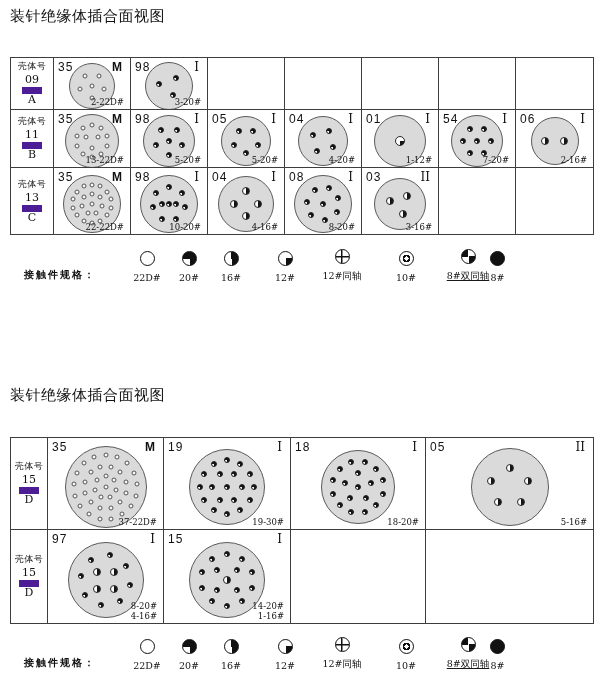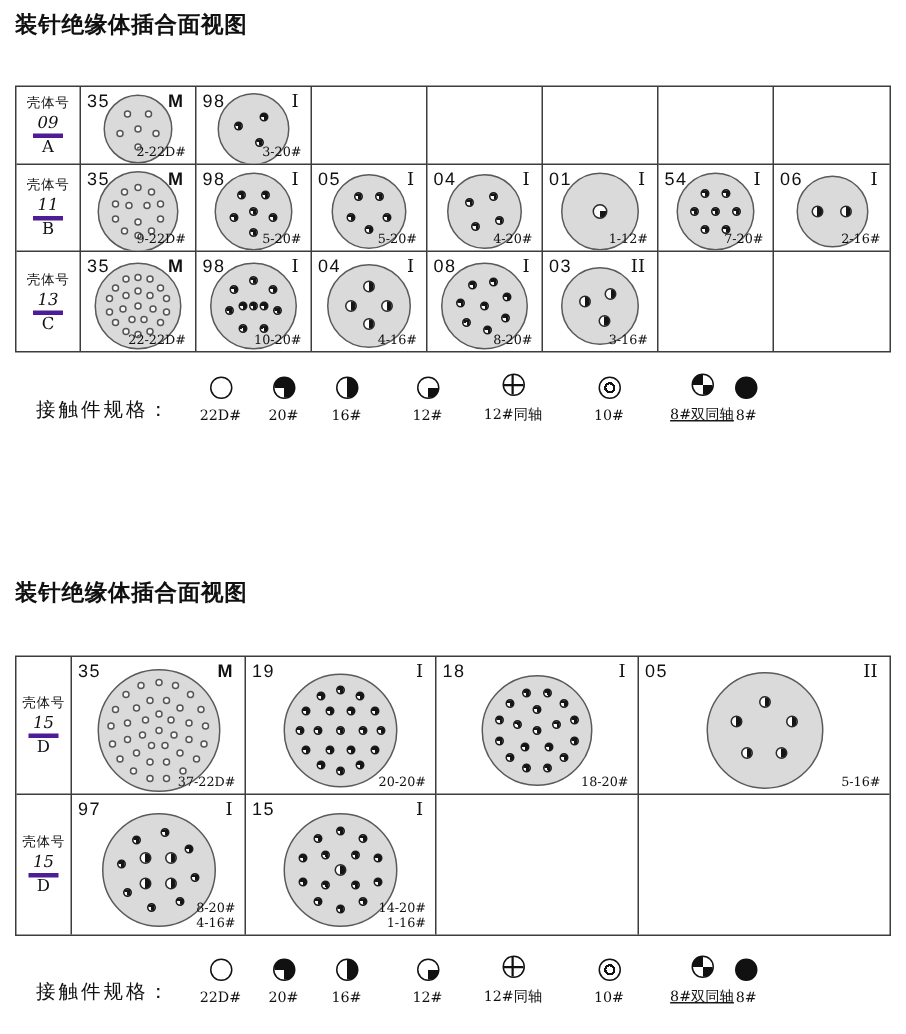--- a/index.html
+++ b/index.html
@@ -1,36 +1,36 @@
 <!DOCTYPE html>
 <html><head>
 <meta charset="utf-8">
 <style>
   html,body{margin:0;padding:0;background:#fff;}
   #page{position:relative;width:604px;height:689px;background:#fff;overflow:hidden;
         font-family:"Liberation Sans",sans-serif;color:#1a1a1a;}
-  .page-title{position:absolute;left:10px;font-size:15px;font-weight:bold;letter-spacing:0.5px;color:#111;}
+  .page-title{position:absolute;left:10px;font-size:15px;font-weight:normal;letter-spacing:0.5px;color:#111;}
   #title1{top:7px;}
   #title2{top:386px;}
 
   
   .grid-table{position:absolute;left:10px;display:grid;border:1px solid #3d3d3d;background:#fff;}
   #table1{top:57px;width:582px;grid-template-columns:43px repeat(7,1fr);grid-template-rows:52px 58px 66px;}
   #table2{top:437px;width:582px;grid-template-columns:37px 116px 127px 135px 1fr;grid-template-rows:92px 93px;}
   .cell{position:relative;border-right:1px solid #3d3d3d;border-bottom:1px solid #3d3d3d;overflow:hidden;}
   #table1 > .cell:nth-child(8n){border-right:none;}
   #table1 > .cell:nth-child(n+17){border-bottom:none;}
   #table2 > .cell:nth-child(5n){border-right:none;}
   #table2 > .cell:nth-child(n+6){border-bottom:none;}
 
   
   .shell{display:flex;flex-direction:column;align-items:center;justify-content:center;gap:1px;}
   .shell-label{font-size:9px;letter-spacing:0.5px;color:#111;}
   .frac{display:flex;flex-direction:column;align-items:center;font-family:"DejaVu Serif",serif;font-size:11px;line-height:1.15;color:#111;}
-  .frac-num{border-bottom:3px solid #4c1d95;padding:0 3px;font-style:italic;}
+  .frac-num{border-bottom:7px solid #4c1d95;padding:0 3px;}
 
   
   .cell-code{position:absolute;left:4px;top:2px;font-size:12px;letter-spacing:1px;color:#111;}
   .cell-variant{position:absolute;right:8px;top:2px;font-size:12px;color:#111;}
   .cell-variant.m{font-weight:bold;}
   .cell-variant.roman{font-family:"DejaVu Serif",serif;}
   .connector{position:absolute;left:50%;top:54%;transform:translate(-50%,-50%);
              border-radius:50%;background:#dadada;border:1px solid #5a5a5a;box-sizing:border-box;}
   .cell-label{position:absolute;right:6px;bottom:1px;font-size:8.5px;line-height:1.15;
               font-family:"DejaVu Serif",serif;color:#111;text-align:right;white-space:pre-line;}
@@ -42,21 +42,21 @@
           background:conic-gradient(#151515 0 180deg,#fdfdfd 180deg 270deg,#151515 270deg);}
   .pin-16{width:8px;height:8px;border:0.6px solid #2a2a2a;
           background:conic-gradient(#151515 0 180deg,#fdfdfd 180deg);}
   .pin-12{width:10px;height:10px;border:0.6px solid #2a2a2a;
           background:conic-gradient(#fdfdfd 0 90deg,#151515 90deg 180deg,#fdfdfd 180deg);}
 
   
   .legend{position:absolute;left:10px;width:584px;display:flex;align-items:flex-end;}
   #legend1{top:249px;}
   #legend2{top:637px;}
-  .legend-label{width:102px;padding-left:14px;font-size:13px;letter-spacing:2px;color:#111;margin-bottom:1px;white-space:nowrap;}
+  .legend-label{width:102px;padding-left:14px;font-size:10px;letter-spacing:2px;color:#111;margin-bottom:1px;white-space:nowrap;font-weight:bold;}
   .leg-item{display:flex;flex-direction:column;align-items:center;gap:6px;}
   .leg-item:nth-of-type(1){width:48px;}
   .leg-item:nth-of-type(2){width:42px;}
   .leg-item:nth-of-type(3){width:42px;}
   .leg-item:nth-of-type(4){width:42px;}
   .leg-item:nth-of-type(5){width:66px;}
   .leg-item:nth-of-type(6){width:48px;align-items:center;}
   .leg-item:nth-of-type(7){width:80px;}
   .leg-item:nth-of-type(8){width:44px;text-decoration:underline;}
   .leg-text{font-size:9.5px;font-family:"DejaVu Serif",serif;color:#111;white-space:nowrap;}
@@ -131,21 +131,21 @@
           <span class="pin pin-22D" style="left: 68.2213%; top: 75.0795%;"></span>
           <span class="pin pin-22D" style="left: 50%; top: 81%;"></span>
           <span class="pin pin-22D" style="left: 31.7787%; top: 75.0795%;"></span>
           <span class="pin pin-22D" style="left: 20.5172%; top: 59.5795%;"></span>
           <span class="pin pin-22D" style="left: 20.5172%; top: 40.4205%;"></span>
           <span class="pin pin-22D" style="left: 31.7787%; top: 24.9205%;"></span>
           <span class="pin pin-22D" style="left: 61.2583%; top: 43.5%;"></span>
           <span class="pin pin-22D" style="left: 50%; top: 63%;"></span>
           <span class="pin pin-22D" style="left: 38.7417%; top: 43.5%;"></span>
         </div>
-        <div class="cell-label">9-22D#</div>
+        <div class="cell-label">13-22D#</div>
       </div>
       <div class="cell">
         <span class="cell-code">98</span>
         <span class="cell-variant roman">I</span>
         <div class="connector" style="width: 52px; height: 52px;">
           <span class="pin pin-20" style="left: 66.1641%; top: 27.752%;"></span>
           <span class="pin pin-20" style="left: 76.1541%; top: 58.498%;"></span>
           <span class="pin pin-20" style="left: 50%; top: 77.5%;"></span>
           <span class="pin pin-20" style="left: 23.8459%; top: 58.498%;"></span>
           <span class="pin pin-20" style="left: 33.8359%; top: 27.752%;"></span>
@@ -407,21 +407,21 @@
           <span class="pin pin-20" style="left: 18.8231%; top: 32%;"></span>
           <span class="pin pin-20" style="left: 32%; top: 18.8231%;"></span>
           <span class="pin pin-20" style="left: 60%; top: 32.6795%;"></span>
           <span class="pin pin-20" style="left: 70%; top: 50%;"></span>
           <span class="pin pin-20" style="left: 60%; top: 67.3205%;"></span>
           <span class="pin pin-20" style="left: 40%; top: 67.3205%;"></span>
           <span class="pin pin-20" style="left: 30%; top: 50%;"></span>
           <span class="pin pin-20" style="left: 40%; top: 32.6795%;"></span>
           <span class="pin pin-20" style="left: 50%; top: 50%;"></span>
         </div>
-        <div class="cell-label">20-20#</div>
+        <div class="cell-label">19-30#</div>
       </div>
       <div class="cell">
         <span class="cell-code">18</span>
         <span class="cell-variant roman">I</span>
         <div class="connector" style="width: 74px; height: 74px;">
           <span class="pin pin-20" style="left: 59.3175%; top: 15.2267%;"></span>
           <span class="pin pin-20" style="left: 75.4558%; top: 24.5442%;"></span>
           <span class="pin pin-20" style="left: 84.7733%; top: 40.6825%;"></span>
           <span class="pin pin-20" style="left: 84.7733%; top: 59.3175%;"></span>
           <span class="pin pin-20" style="left: 75.4558%; top: 75.4558%;"></span>

